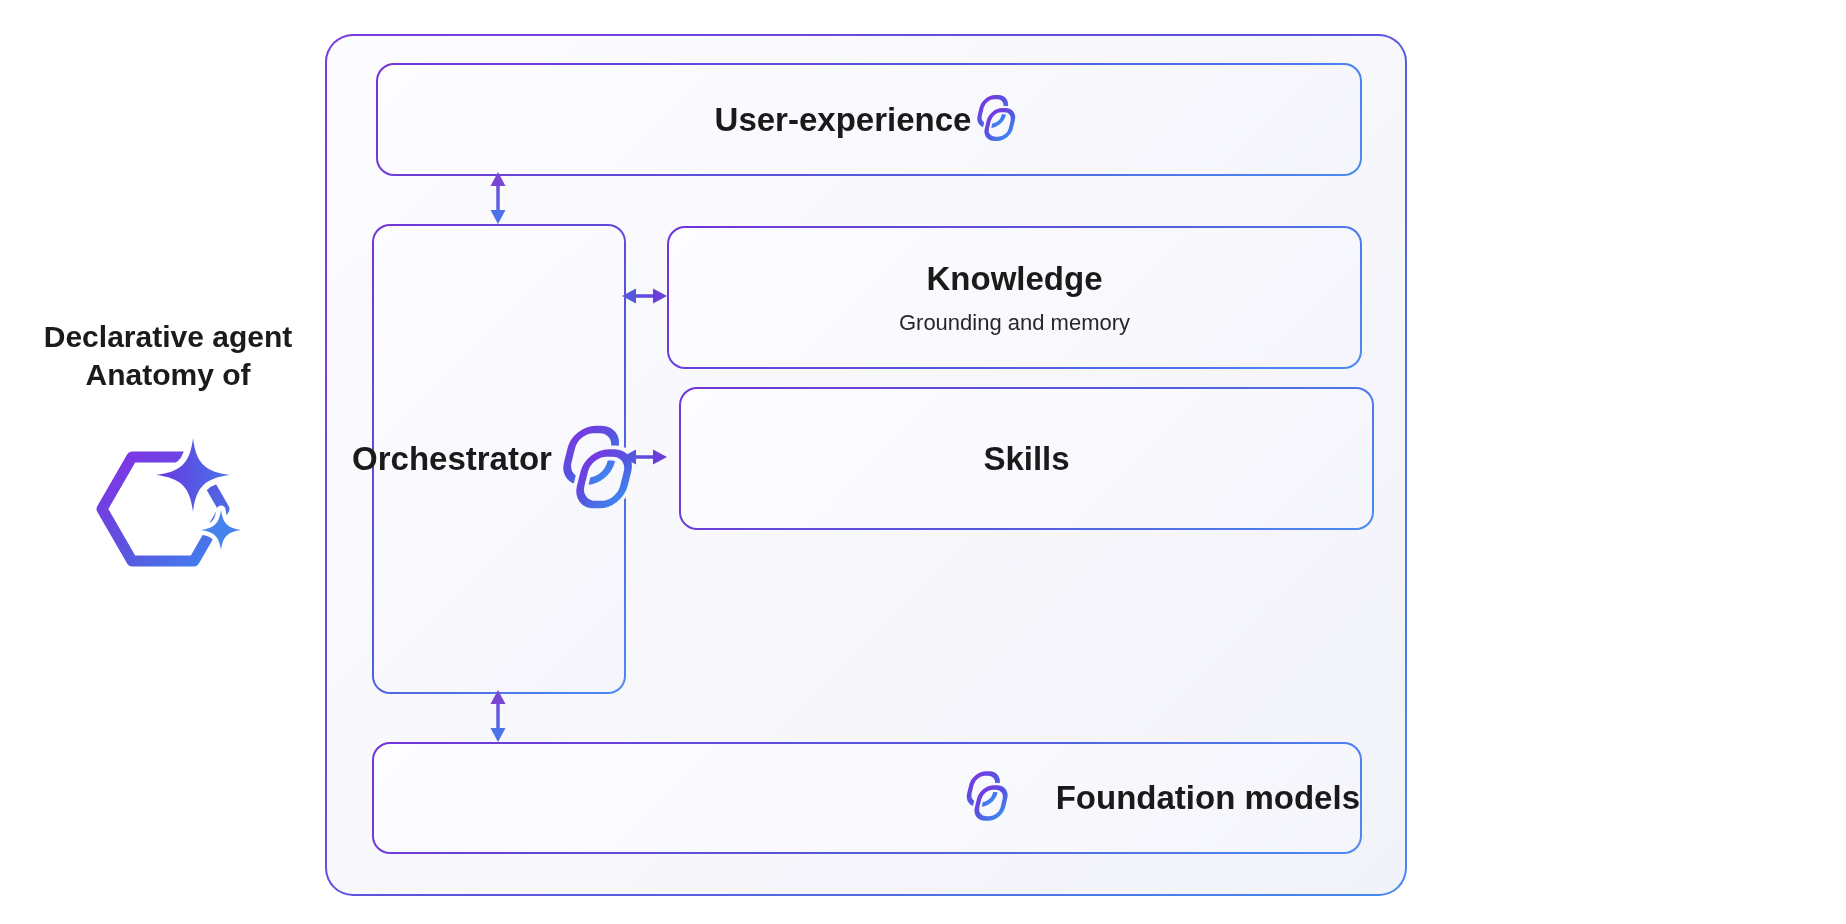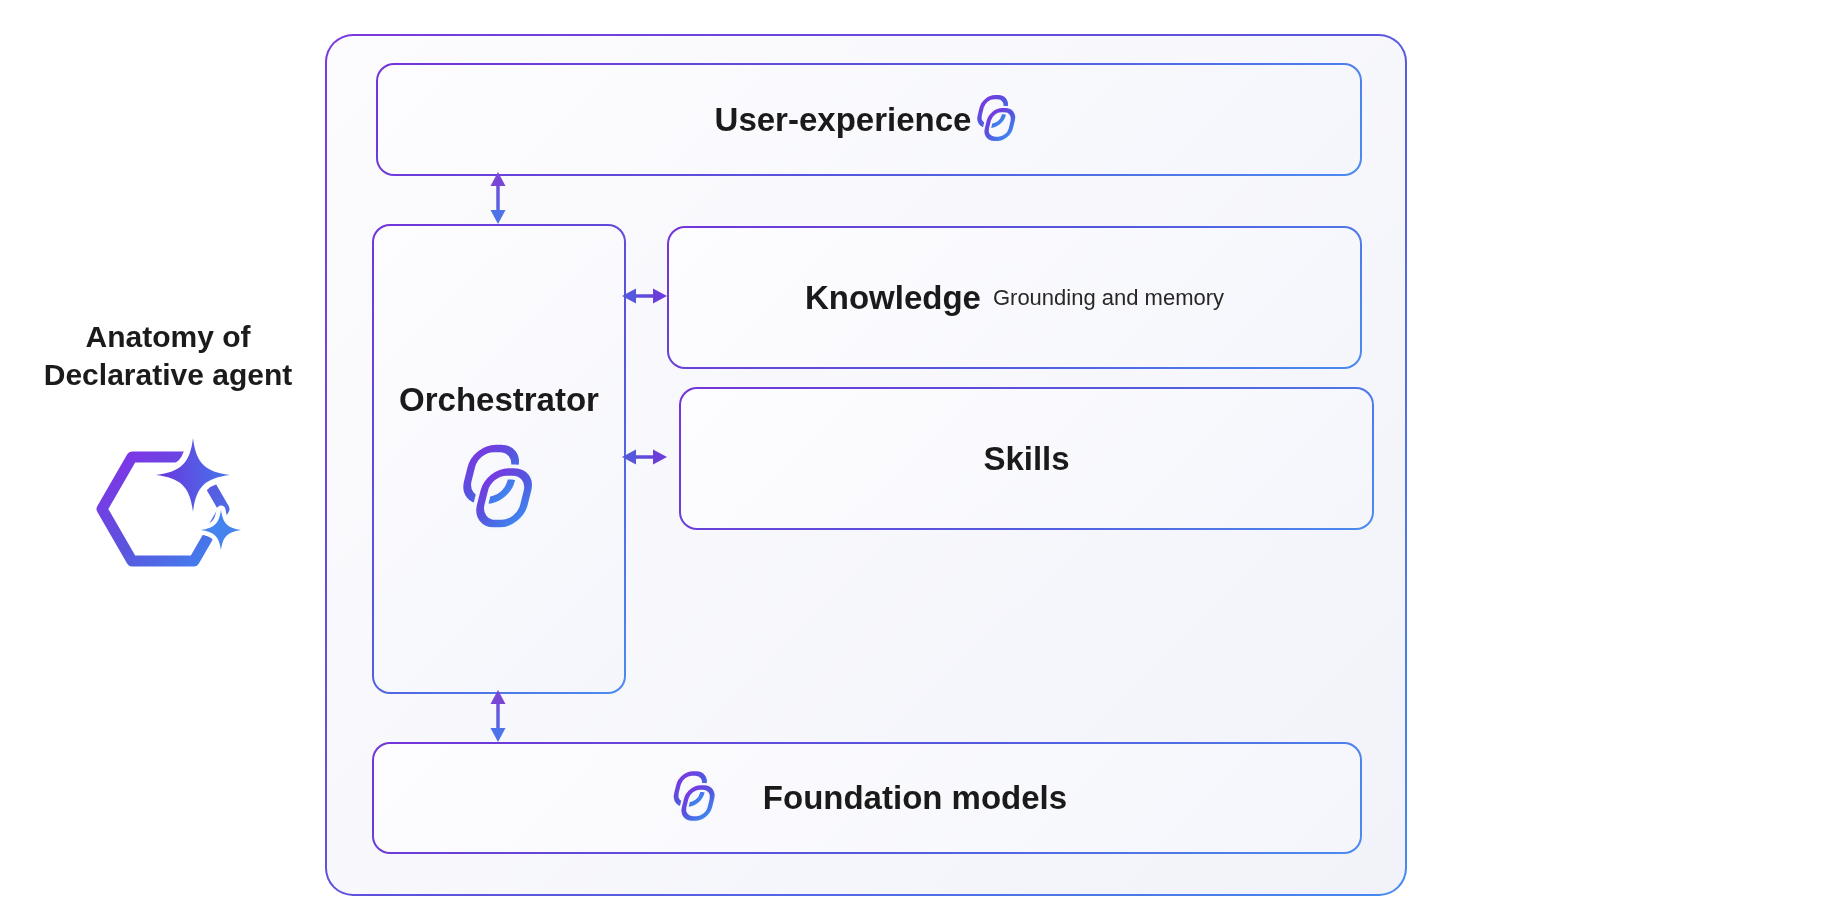--- a/index.html
+++ b/index.html
@@ -25,24 +25,24 @@
   }
 
   
   .ibox{
     position:absolute;border-radius:18px;border:2px solid transparent;
     background:linear-gradient(135deg,#fdfdff 0%,#f5f6fc 100%) padding-box,
                linear-gradient(135deg,#7434d9 0%,#5459dd 55%,#4b8cf0 100%) border-box;
     display:flex;align-items:center;justify-content:center;
   }
   .box-ux{left:49px;top:27px;width:982px;height:109px;flex-direction:row;}
-  .box-orch{left:45px;top:188px;width:250px;height:466px;flex-direction:column;}
-  .box-knowledge{left:340px;top:190px;width:691px;height:139px;gap:12px;}
+  .box-orch{left:45px;top:188px;width:250px;height:466px;flex-direction:row;}
+  .box-knowledge{left:340px;top:190px;width:691px;height:139px;flex-direction:column;gap:12px;}
   .box-skills{left:352px;top:351px;width:691px;height:139px;flex-direction:column;gap:12px;}
-  .box-foundation{left:45px;top:706px;width:986px;height:108px;flex-direction:row;gap:40px;}
+  .box-foundation{left:45px;top:706px;width:986px;height:108px;flex-direction:row;gap:40px;justify-content:flex-end;}
 
   .box-title{font-weight:bold;font-size:33px;color:#1a1a1a;}
   .box-subtitle{font-size:22px;color:#272727;}
   .orch-icon{margin-top:20px;}
 
   
   .arrow{position:absolute;}
   .arrow-v1{left:158px;top:136px;}
   .arrow-v2{left:158px;top:654px;}
   .arrow-h1{left:295px;top:247px;}
@@ -76,22 +76,22 @@
           <stop offset="1" stop-color="#4E72E9"></stop>
       </linearGradient>
       <linearGradient id="g-horiz" gradientUnits="userSpaceOnUse" x1="0" y1="0" x2="45" y2="0">
         <stop offset="0" stop-color="#5558DC"></stop>
           <stop offset="1" stop-color="#6B3ED9"></stop>
       </linearGradient>
     </defs>
   </svg>
 
   <div class="side-label">
+    <div>Declarative agent</div>
     <div>Anatomy of</div>
-    <div>Declarative agent</div>
   </div>
 
   <div class="agent-icon-wrap">
     <svg width="164" height="162" viewBox="0 0 164 160">
       <path d="M 52,32 L 114,32 L 144,84 L 114,136 L 52,136 L 22,84 Z" fill="none" stroke="url(#g-da)" stroke-width="11" stroke-linejoin="round"></path>
 
       <path d="M 113,13 C 116,38 125,47 150,50 C 125,53 116,62 113,87 C 110,62 101,53 76,50 C 101,47 110,38 113,13 Z" fill="#ffffff" stroke="#ffffff" stroke-width="12" stroke-linejoin="round"></path>
       <path d="M 113,13 C 116,38 125,47 150,50 C 125,53 116,62 113,87 C 110,62 101,53 76,50 C 101,47 110,38 113,13 Z" fill="url(#g-spark)"></path>
 
       <path d="M 141,85 C 143,99 148,103 161,105 C 148,107 143,111 141,125 C 139,111 134,107 121,105 C 134,103 139,99 141,85 Z" fill="#ffffff" stroke="#ffffff" stroke-width="9" stroke-linejoin="round"></path>

